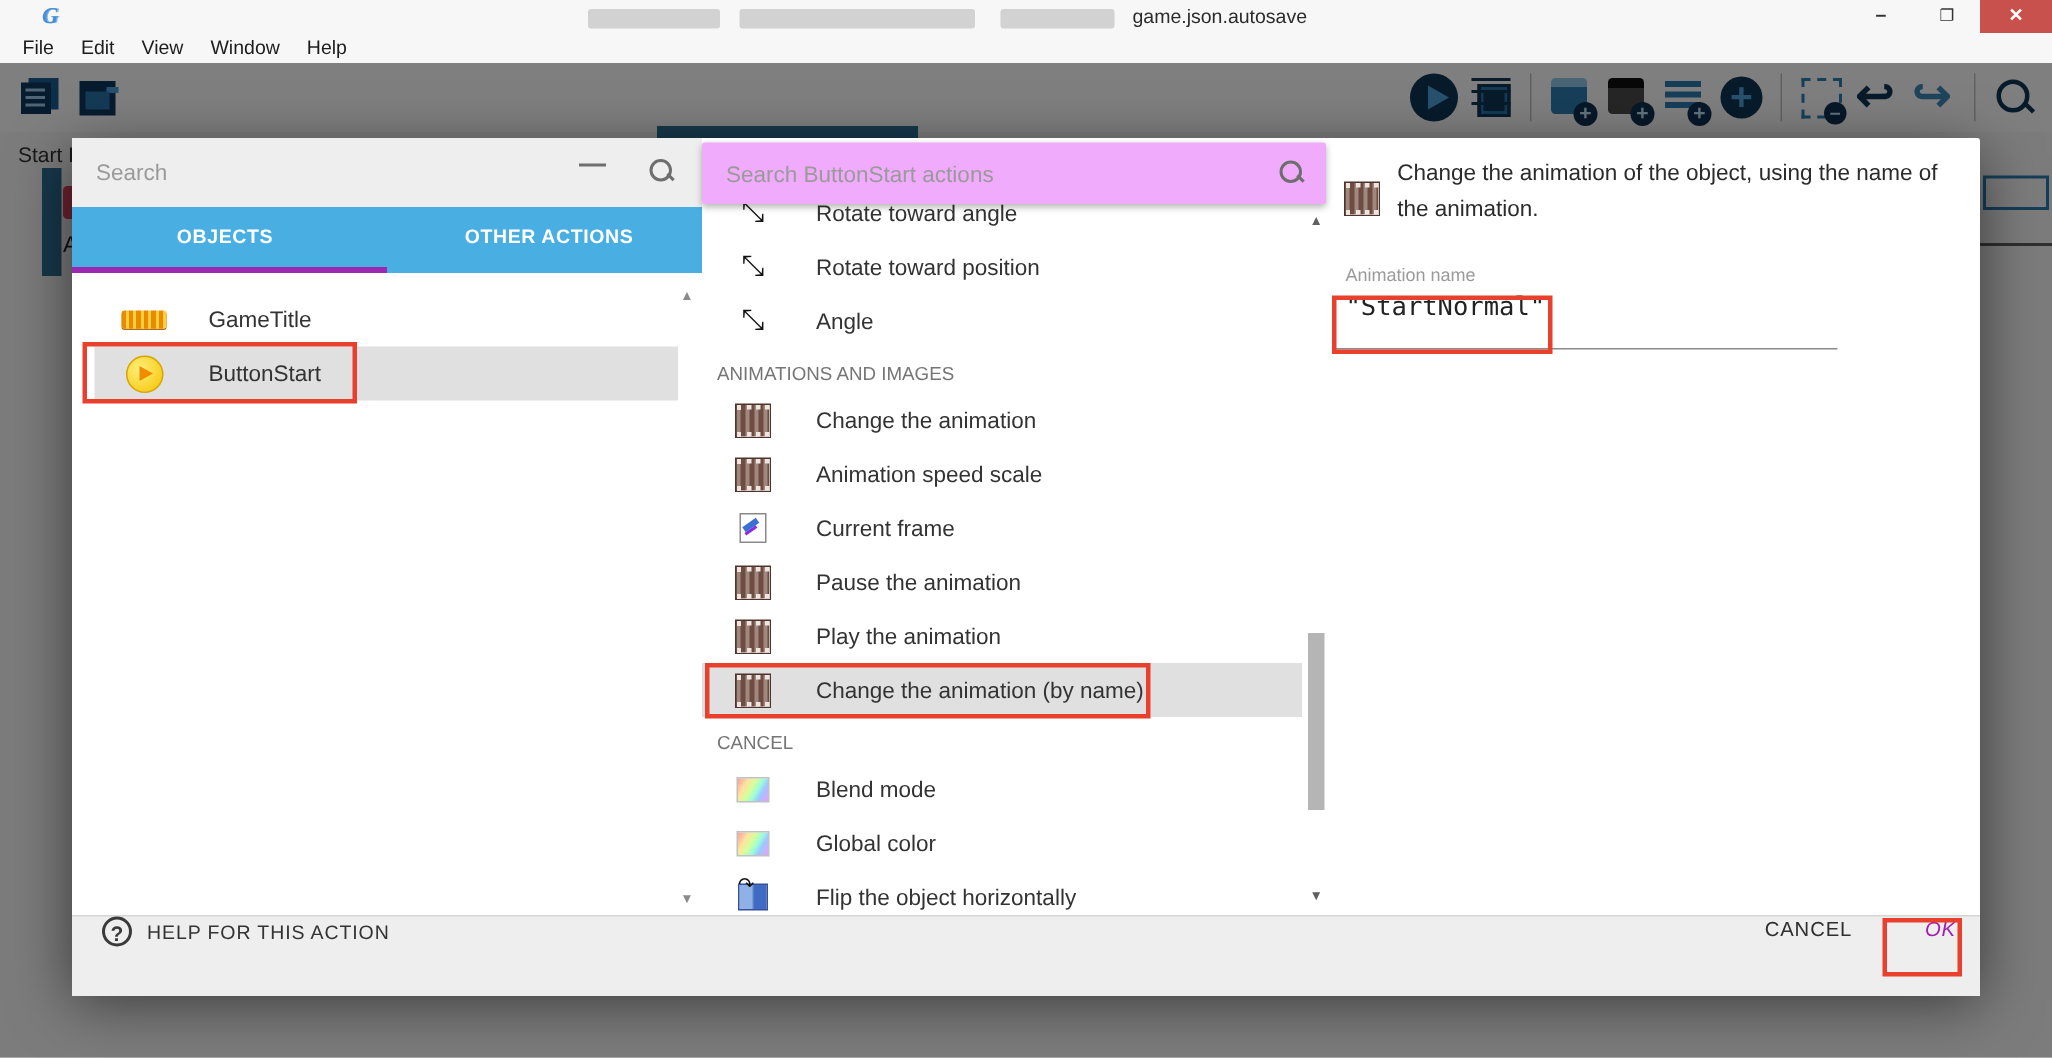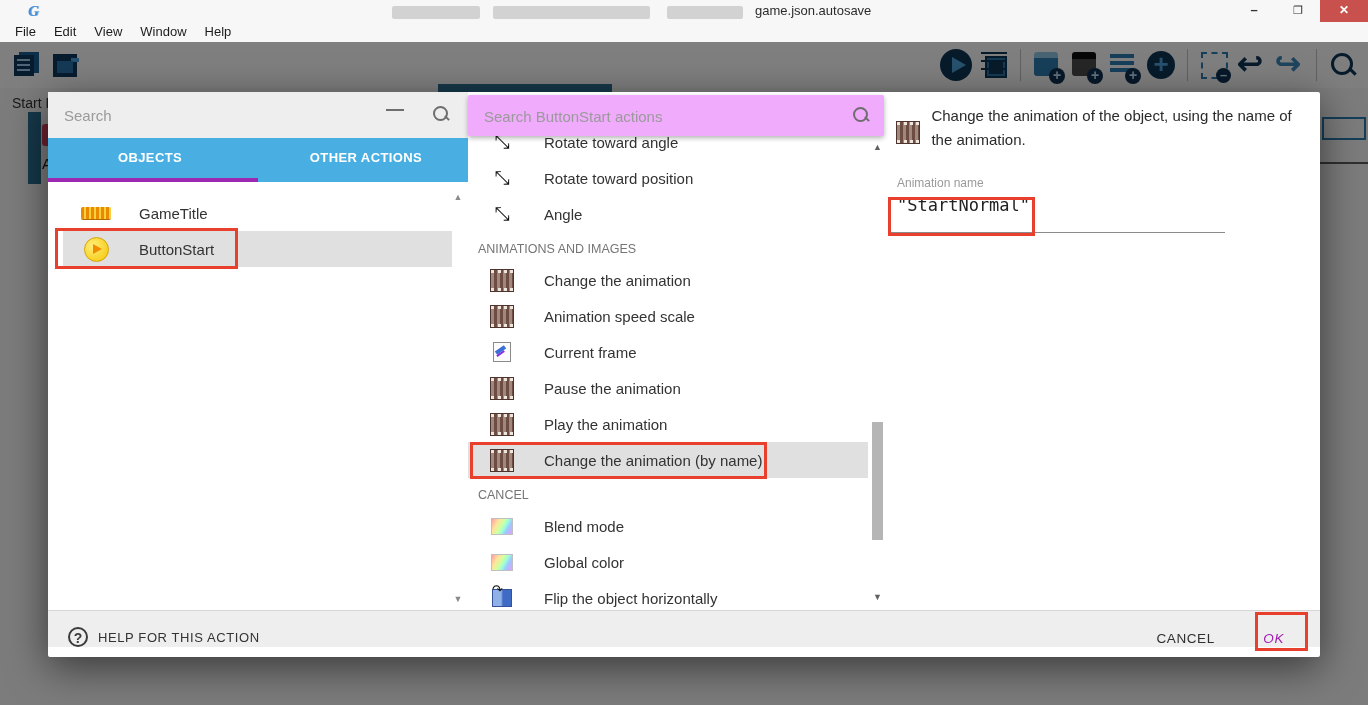--- a/index.html
+++ b/index.html
@@ -120,21 +120,21 @@
   
   .detail { position:absolute; left:840px; top:0; width:432px; height:518px; }
   .detail-head { display:flex; gap:12px; padding:12px 8px 0 8px; }
   .detail-desc { font-size:15px; line-height:24px; color:#2b2b2b; width:390px; }
   .detail-head .ai { margin-top:8px; }
   .field-label { position:absolute; left:9px; top:84px; font-size:12px; color:#9a9a9a; }
   .anim-input { position:absolute; left:9px; top:100px; width:320px; height:26px; border:none; outline:none; background:transparent; font-family:"DejaVu Sans Mono",monospace; font-size:17px; color:#222; }
   .field-underline { position:absolute; left:1px; top:140px; width:336px; height:1px; background:#8a8a8a; }
 
   
-  .dlg-footer { position:absolute; left:0; top:518px; width:1272px; height:37px; background:#eeeeee; border-top:1px solid #d6d6d6; display:flex; align-items:flex-end; justify-content:space-between; padding:0 36px 0 20px; }
+  .dlg-footer { position:absolute; left:0; top:518px; width:1272px; height:54px; background:#eeeeee; border-top:1px solid #d6d6d6; display:flex; align-items:flex-start; justify-content:space-between; padding:0 16px 0 20px; }
   .help-wrap { display:flex; align-items:center; gap:10px; }
   .help-icon { width:20px; height:20px; border:2px solid #3a3a3a; border-radius:50%; text-align:center; font:bold 14px/19px "Liberation Sans",sans-serif; color:#3a3a3a; }
   .help-icon::before { content:"?"; }
   .help-label { font-size:13px; color:#333; letter-spacing:0.6px; }
   .btn-cancel,.btn-ok { background:none; border:none; font-family:"Liberation Sans",sans-serif; font-size:13.5px; letter-spacing:0.6px; cursor:pointer; }
   .btn-cancel { color:#2f2f2f; margin-right:44px;margin-left:48px; }
   .btn-ok { color:#a21caf;font-style:italic; }
 
   
   .anno { position:absolute; border:3px solid #e8402c; z-index:10; }

